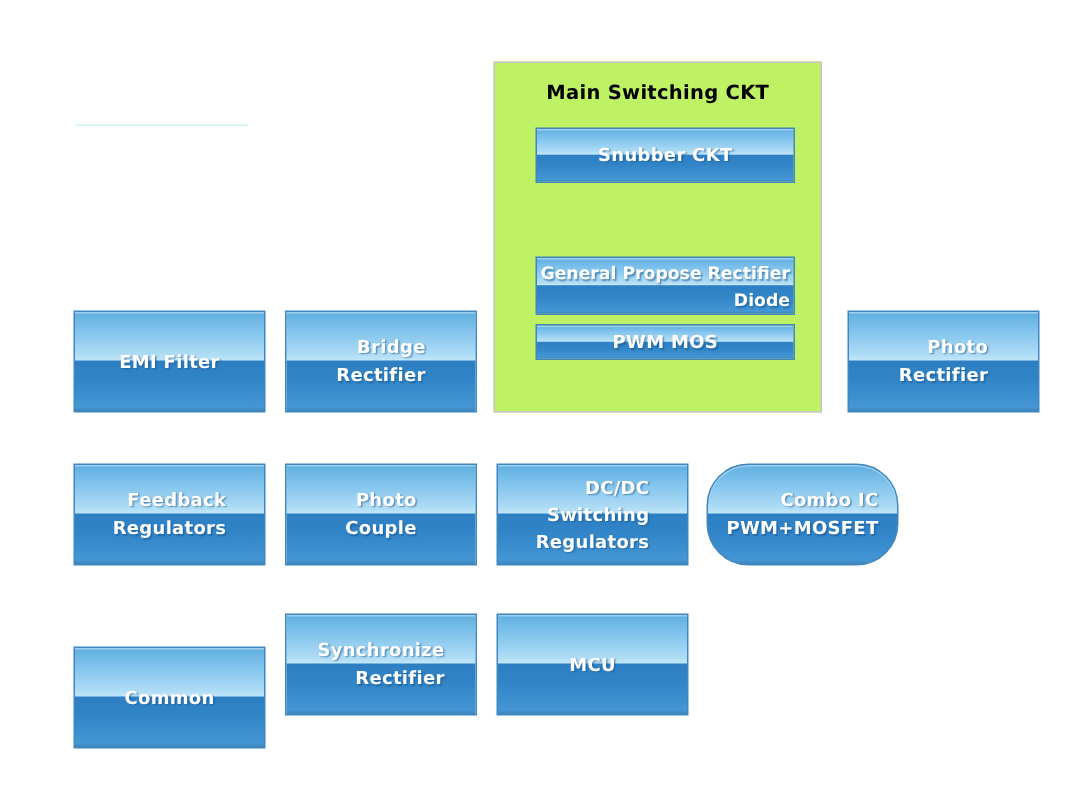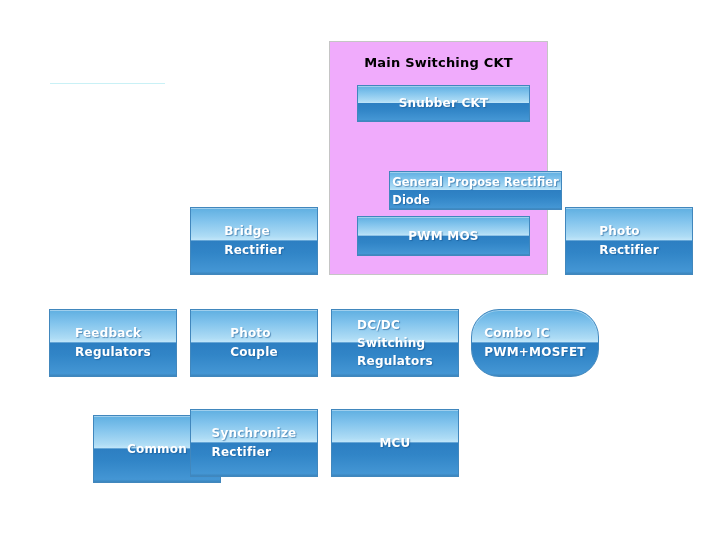--- a/index.html
+++ b/index.html
@@ -15,83 +15,83 @@
     background: #ffffff;
     overflow: hidden;
   }
   
   .blk {
     position: absolute;
     box-sizing: border-box;
     display: flex;
     align-items: center;
     justify-content: center;
-    text-align: left;
+    text-align: right;
     white-space: pre;
     color: #ffffff;
     font-weight: bold;
     font-size: 12px;
     line-height: 19px;
     letter-spacing: 0.2px;
     text-shadow: 1px 1px 1px rgba(20, 82, 140, 0.55);
     border: 1px solid #4187bd;
     background: linear-gradient(to bottom,
       #5fafe1 0%,
       #7fc2ec 18%,
       #aedcf5 43%,
       #bfe5f9 48%,
       #2d7fc2 50%,
       #3185c7 68%,
       #4496d4 96%,
       #3b85bc 100%);
     box-shadow: inset 0 1px 0 rgba(255,255,255,0.40);
     cursor: pointer;
   }
-  .blk.small-text { font-size: 11.5px; letter-spacing: 0; margin-left: 32px; }
+  .blk.small-text { font-size: 11.5px; letter-spacing: 0; }
 
   
   .g { width: 128px; height: 68px; }
 
   #main-group {
     position: absolute;
     box-sizing: border-box;
     left: 329px;
     top: 41px;
     width: 219px;
     height: 234px;
     border: 1px solid #c5c5c5;
-    background: #f0abfc;
+    background: #bef264;
   }
   #main-group .group-title {
     position: absolute;
     left: 0;
     top: 13px;
     width: 100%;
     text-align: center;
     font-size: 13px;
     font-weight: bold;
     color: #000000;
     letter-spacing: 0.2px;
   }
   
   .inner { left: 27px; width: 173px; }
   #blk-snubber   { top: 43px;  height: 37px; }
   #blk-mainsw    { top: 86px;  height: 38px; }
   #blk-diode     { top: 129px; height: 39px; line-height: 18px; }
-  #blk-pwmmos    { top: 174px; height: 40px; }
+  #blk-pwmmos    { top: 174px; height: 24px; }
 
   
   #blk-emi       { left: 49px;  top: 207px; }
   #blk-bridge    { left: 190px; top: 207px; }
   #blk-output    { left: 565px; top: 207px; }
   #blk-feedback  { left: 49px;  top: 309px; }
   #blk-photo     { left: 190px; top: 309px; }
   #blk-dcdc      { left: 331px; top: 309px; line-height: 18px; }
   #blk-combo     { left: 471px; top: 309px; border-radius: 28px; }
-  #blk-common    { left: 49px;  top: 415px; margin-left: 44px; }
+  #blk-common    { left: 49px;  top: 431px; }
   #blk-sync      { left: 190px; top: 409px; }
   #blk-mcu       { left: 331px; top: 409px; }
 
   #accent-line {
     position: absolute;
     left: 50px;
     top: 83px;
     width: 115px;
     height: 1px;
     background: #c9f1f6;
@@ -105,20 +105,21 @@
   <div id="accent-line"></div>
 
   <div id="main-group">
     <div class="group-title">Main Switching CKT</div>
     <div id="blk-snubber" class="blk inner">Snubber CKT</div>
     <div id="blk-diode" class="blk inner small-text">General Propose Rectifier
 Diode</div>
     <div id="blk-pwmmos" class="blk inner">PWM MOS</div>
   </div>
 
+  <div id="blk-emi" class="blk g">EMI Filter</div>
   <div id="blk-bridge" class="blk g">Bridge
 Rectifier</div>
   <div id="blk-output" class="blk g">Photo
 Rectifier</div>
 
   <div id="blk-feedback" class="blk g">Feedback
 Regulators</div>
   <div id="blk-photo" class="blk g">Photo
 Couple</div>
   <div id="blk-dcdc" class="blk g">DC/DC

